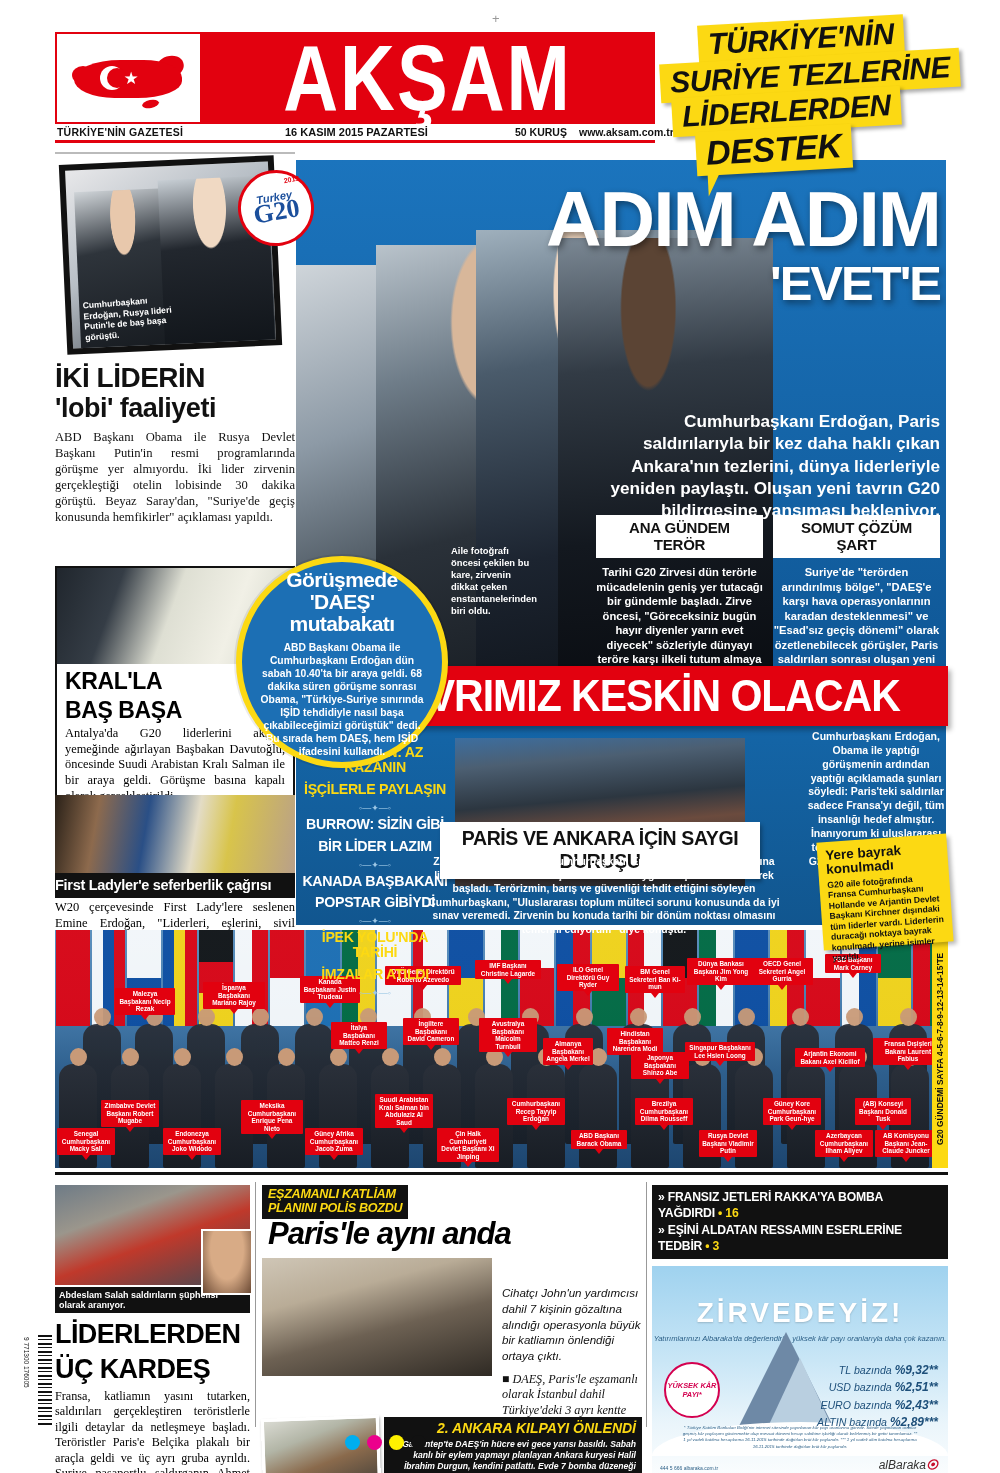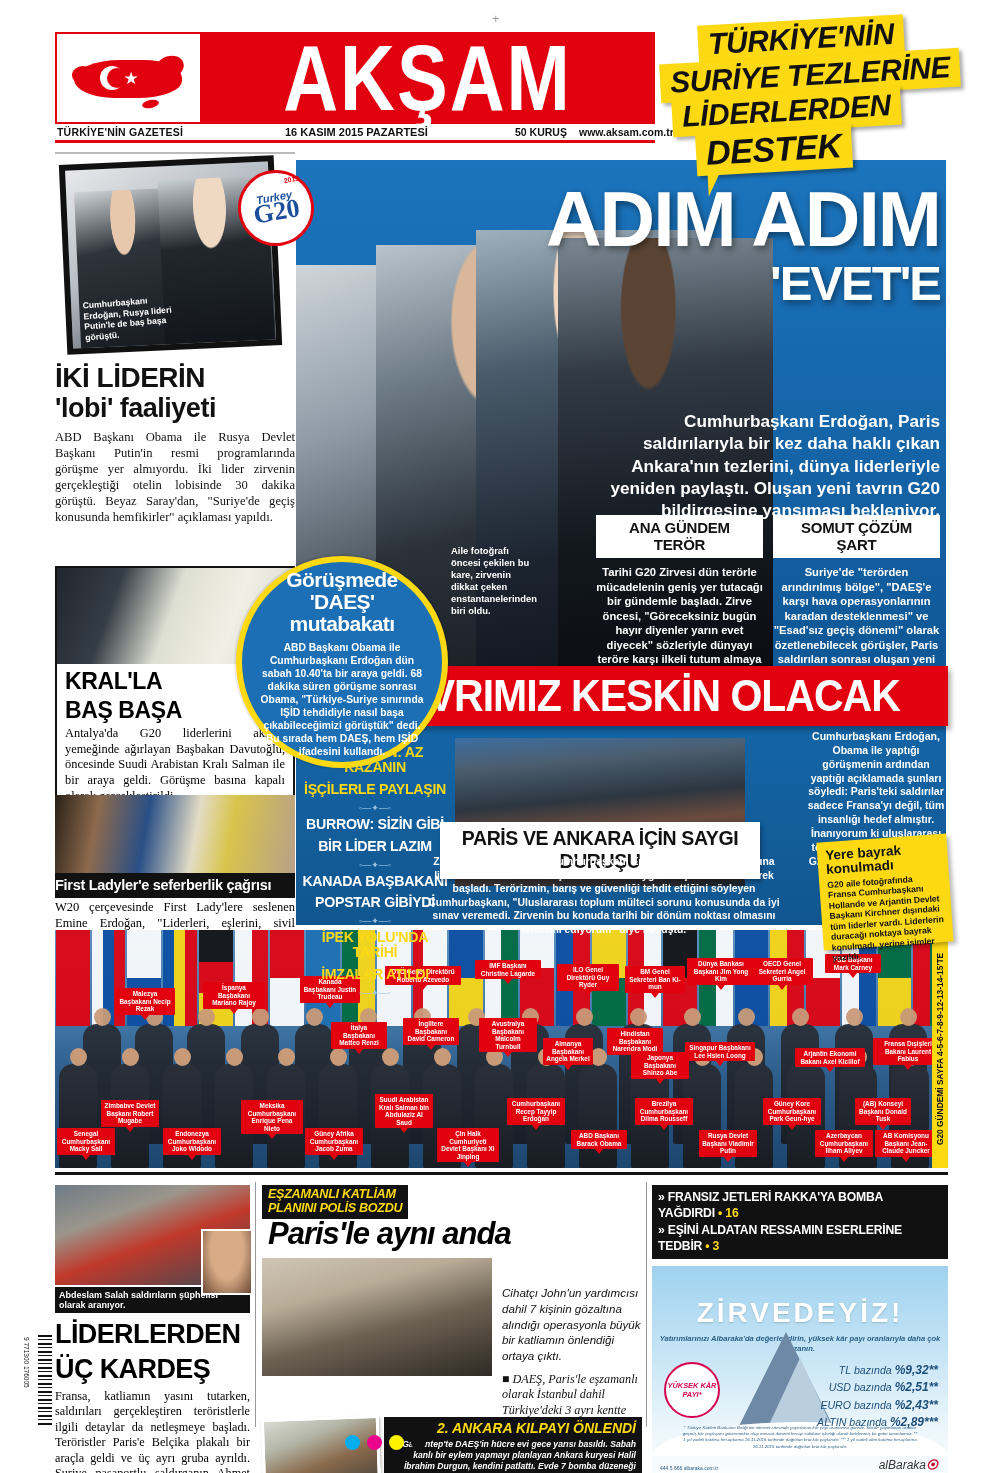--- a/index.html
+++ b/index.html
@@ -323,21 +323,21 @@
   .br { position:absolute; left:652px; top:1185px; width:296px; }
   .br-bar { background:#111; padding:4px 6px; }
   .br-bar .ln { color:#fff; font-weight:bold; font-size:12.2px; line-height:1.35; letter-spacing:-0.2px;}
   .br-bar .ln .pg { color:#fcd913; }
   .ad {
     margin-top:7px; width:296px; height:210px; position:relative; overflow:hidden;
     background:linear-gradient(180deg,#9fd2ef 0%, #c9e6f6 45%, #eaf5fb 75%, #fbfdfe 100%);
   }
   .ad h2 { text-align:center; color:#fff; font-size:28px; font-weight:bold; letter-spacing:3px; margin-top:31px;
            text-shadow:0 1px 2px rgba(0,0,0,.18); }
-  .ad .sub { text-align:center; font-size:7.6px; color:#2b5f86; line-height:1.35; margin-top:5px; font-style:italic;font-weight:bold; }
+  .ad .sub { text-align:center; font-size:7.6px; color:#2b5f86; line-height:1.35; margin-top:5px; font-style:italic; }
   .ad .mt1 { position:absolute; left:78px; bottom:32px; width:0; height:0;
       border-left:56px solid transparent; border-right:56px solid transparent; border-bottom:112px solid #6e89a6; }
   .ad .mt2 { position:absolute; left:108px; bottom:32px; width:0; height:0;
       border-left:40px solid transparent; border-right:40px solid transparent; border-bottom:86px solid #b9cfe0; }
   .ad .cloud { position:absolute; bottom:20px; left:0; width:296px; height:34px; background:#fff; border-radius:50% 50% 0 0 / 100% 100% 0 0; }
   .ad .star {
     position:absolute; left:12px; top:96px; width:56px; height:56px;
     border:2px solid #d4004f; color:#d4004f; border-radius:50%;
     display:flex; flex-direction:column; align-items:center; justify-content:center;
     font-size:7.4px; font-weight:bold; line-height:1.25; text-align:center; font-style:italic;

